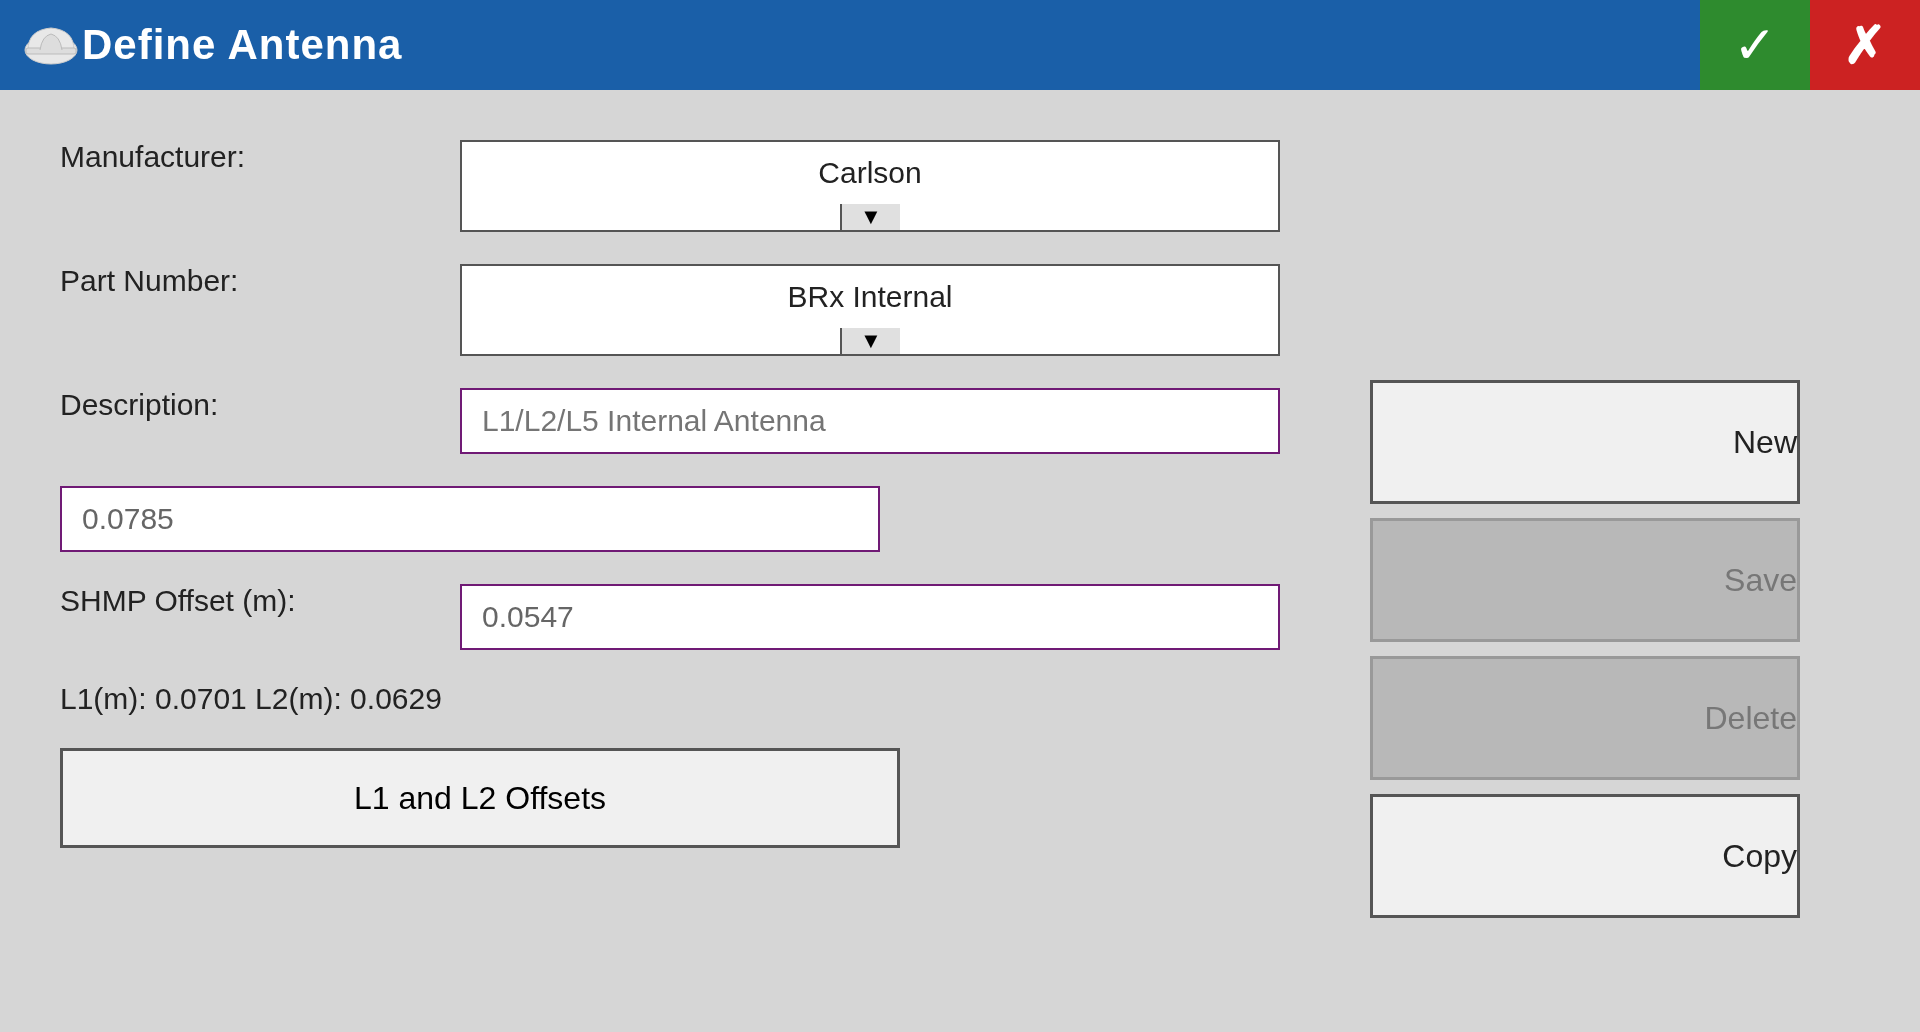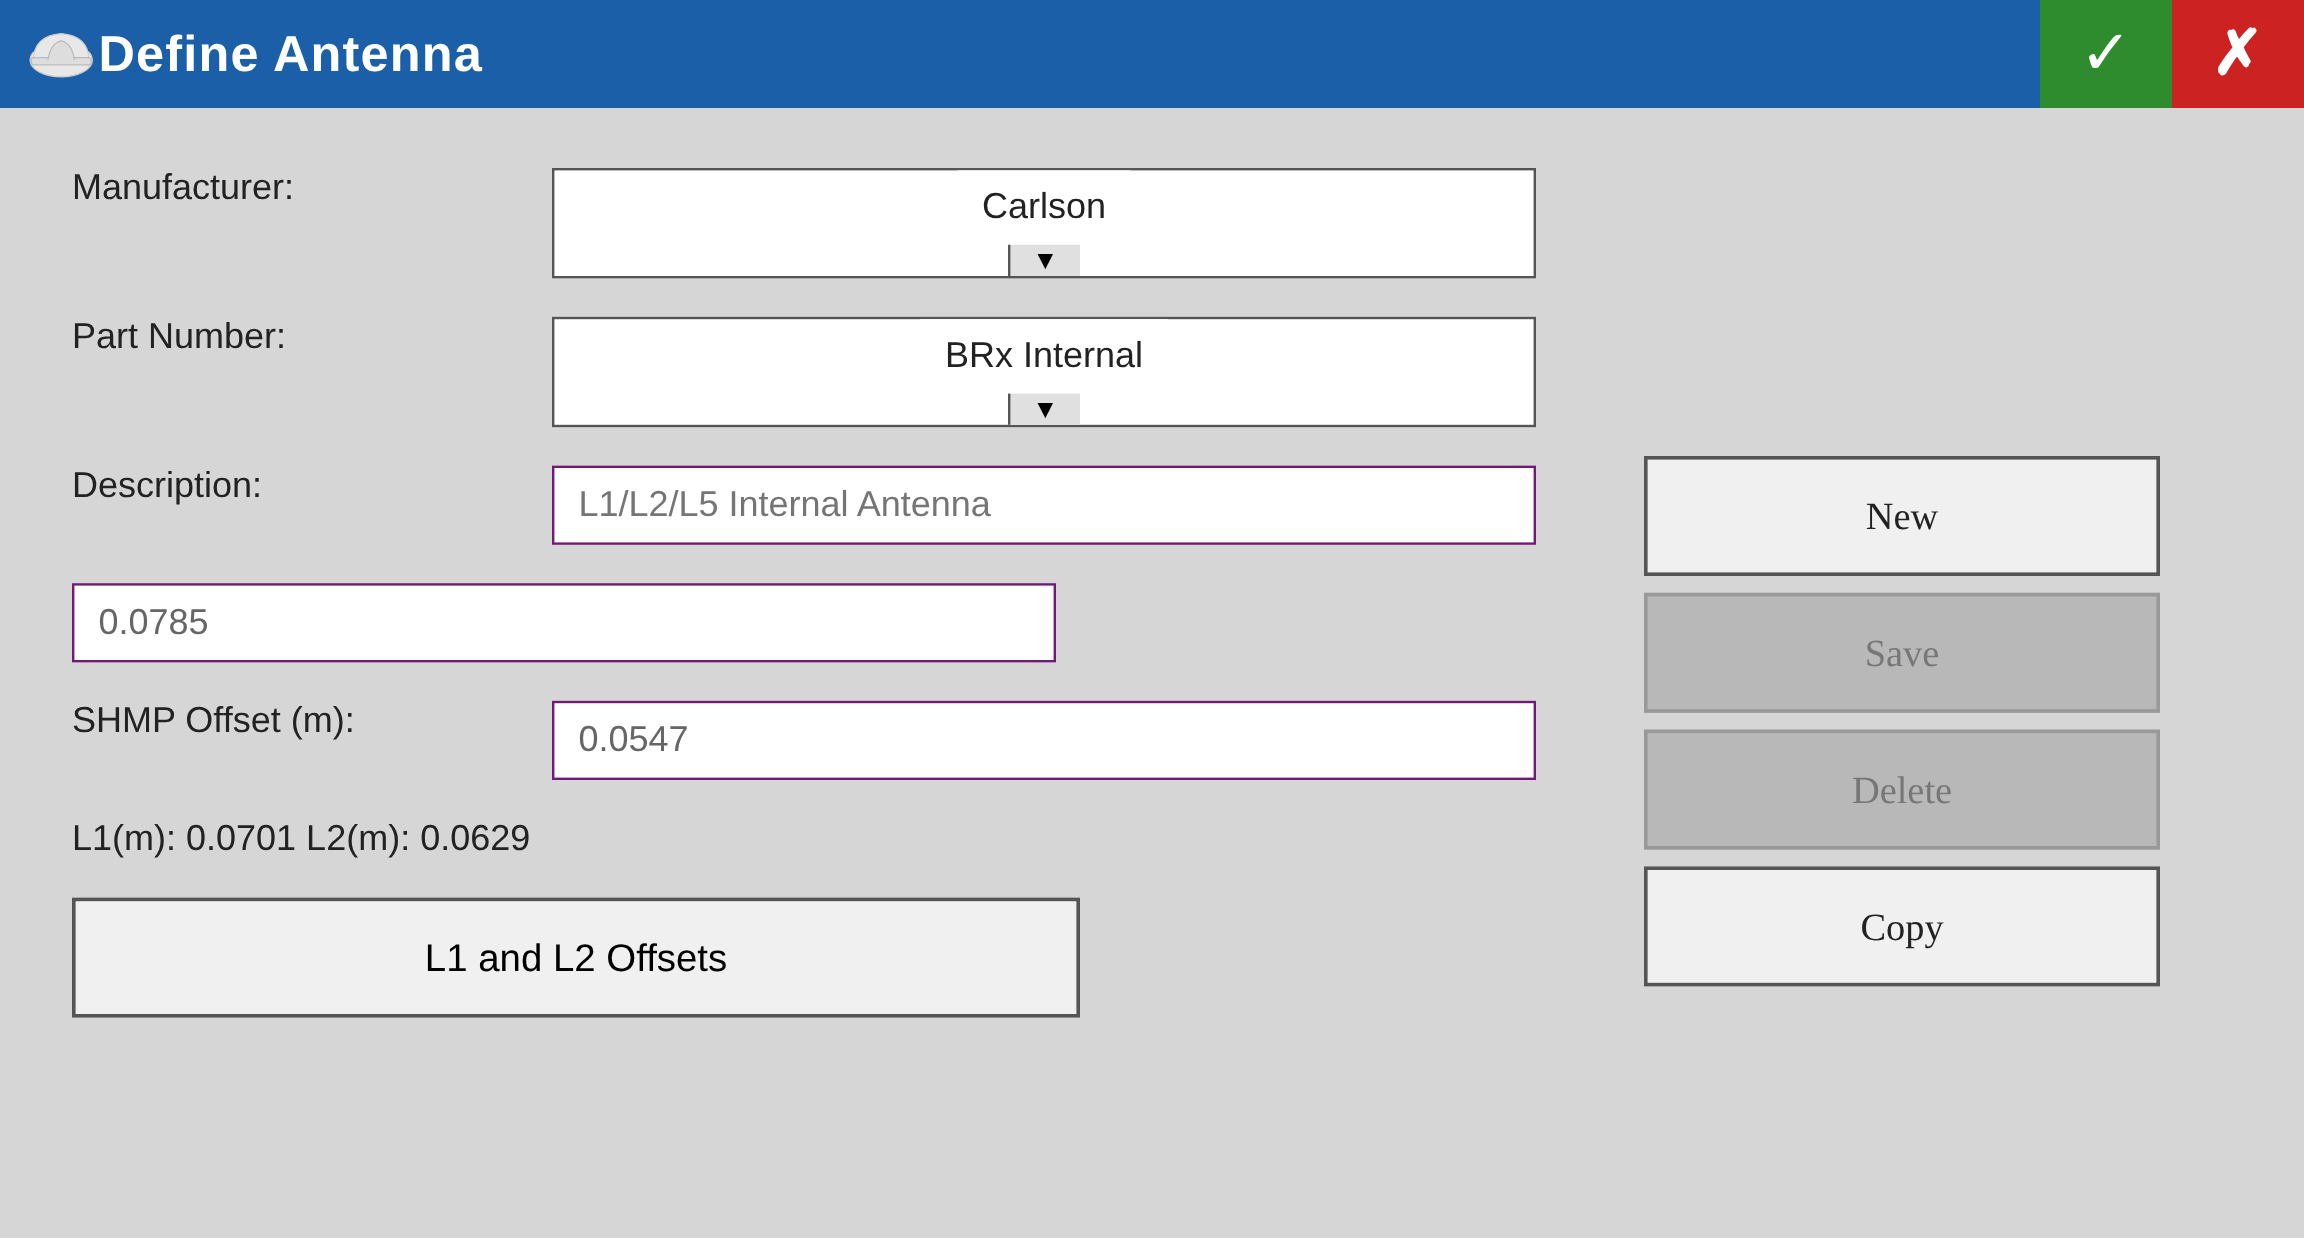--- a/index.html
+++ b/index.html
@@ -147,25 +147,26 @@
     .right-buttons {
       position: absolute;
       right: 60px;
       display: flex;
       flex-direction: column;
       gap: 14px;
       width: 430px;
     }
 
     .action-btn {
-      height: 100px;
+      height: 124px;
       font-size: 32px;
       border: 3px solid #555;
       cursor: pointer;
-      font-family: Liberation Serif, serif;
+      font-family: Liberation Sans, sans-serif;
+      text-align: right;
     }
 
     .action-btn.enabled {
       background: #f0f0f0;
       color: #222;
     }
 
     .action-btn.disabled {
       background: #b8b8b8;
       color: #777;

